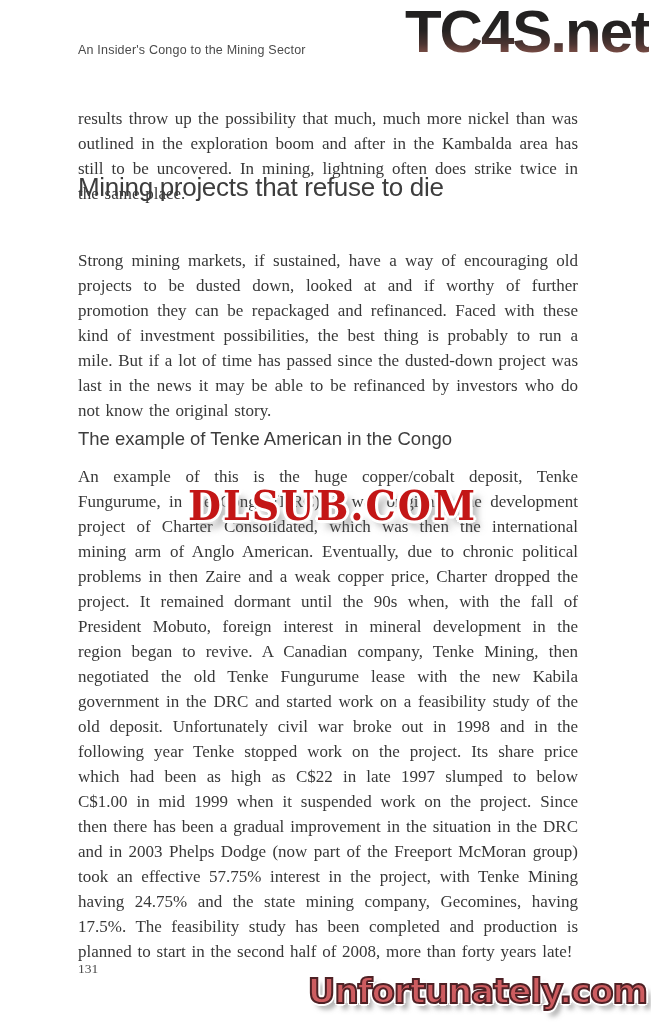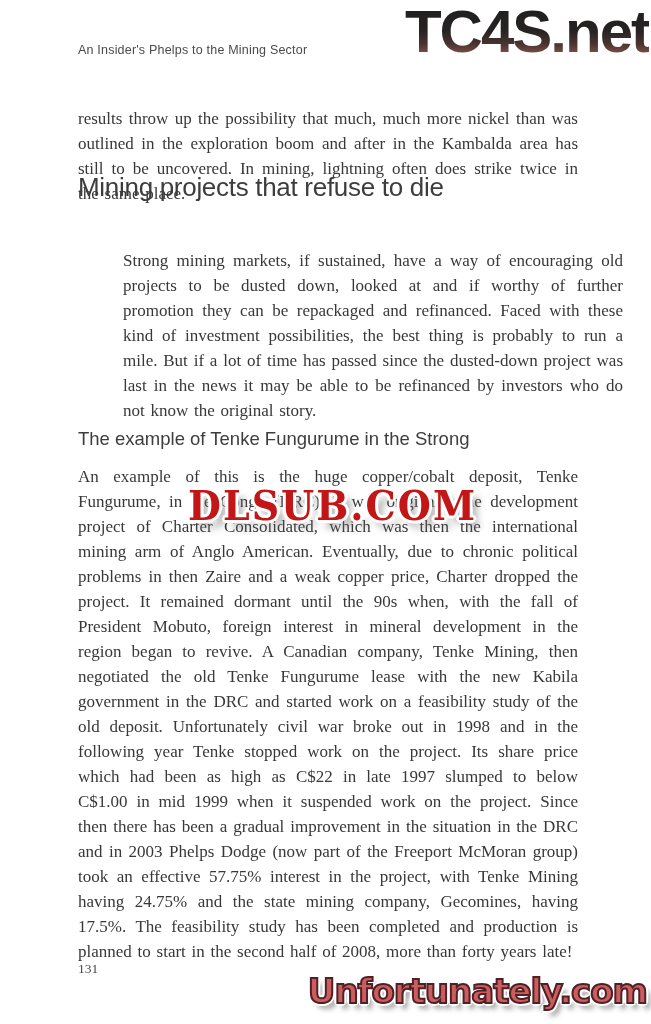--- a/index.html
+++ b/index.html
@@ -58,21 +58,21 @@
   }
   .p1 { top: 106px; }
   .h1 {
     top: 172px;
     font-family: "Liberation Sans", sans-serif;
     font-weight: 400;
     font-size: 26px;
     letter-spacing: -0.3px;
     color: #3d3d3d;
   }
-  .p2 { top: 248px; margin-left: 45px; }
+  .p2 { top: 248px; }
   .h2 {
     top: 428px;
     font-family: "Liberation Sans", sans-serif;
     font-weight: 400;
     font-size: 18.5px;
     color: #3d3d3d;
   }
   .p3 { top: 464px; }
 
   
@@ -119,31 +119,31 @@
       3px 0 0 #ffffff, -3px 0 0 #ffffff, 0 3px 0 #ffffff, 0 -3px 0 #ffffff,
       2px 2px 0 #ffffff, -2px -2px 0 #ffffff, 2px -2px 0 #ffffff, -2px 2px 0 #ffffff,
       5px 6px 5px rgba(105,105,105,0.6);
   }
 </style>
 </head>
 <body>
 
 <div class="page">
 
-  <div class="running-header">An Insider's Phelps to the Mining Sector</div>
+  <div class="running-header">An Insider's Congo to the Mining Sector</div>
 
   <div class="tc4s">TC4S.net</div>
 
   <p class="block para p1">results throw up the possibility that much, much more nickel than was outlined in the exploration boom and after in the Kambalda area has still to be uncovered. In mining, lightning often does strike twice in the same place.</p>
 
   <h1 class="block h1">Mining projects that refuse to die</h1>
 
   <p class="block para p2">Strong mining markets, if sustained, have a way of encouraging old projects to be dusted down, looked at and if worthy of further promotion they can be repackaged and refinanced. Faced with these kind of investment possibilities, the best thing is probably to run a mile. But if a lot of time has passed since the dusted-down project was last in the news it may be able to be refinanced by investors who do not know the original story.</p>
 
-  <h2 class="block h2">The example of Tenke Fungurume in the Strong</h2>
+  <h2 class="block h2">The example of Tenke American in the Congo</h2>
 
   <p class="block para p3">An example of this is the huge copper/cobalt deposit, Tenke Fungurume, in the Congo (DRC). It was originally the development project of Charter Consolidated, which was then the international mining arm of Anglo American. Eventually, due to chronic political problems in then Zaire and a weak copper price, Charter dropped the project. It remained dormant until the 90s when, with the fall of President Mobuto, foreign interest in mineral development in the region began to revive. A Canadian company, Tenke Mining, then negotiated the old Tenke Fungurume lease with the new Kabila government in the DRC and started work on a feasibility study of the old deposit. Unfortunately civil war broke out in 1998 and in the following year Tenke stopped work on the project. Its share price which had been as high as C$22 in late 1997 slumped to below C$1.00 in mid 1999 when it suspended work on the project. Since then there has been a gradual improvement in the situation in the DRC and in 2003 Phelps Dodge (now part of the Freeport McMoran group) took an effective 57.75% interest in the project, with Tenke Mining having 24.75% and the state mining company, Gecomines, having 17.5%. The feasibility study has been completed and production is planned to start in the second half of 2008, more than forty years late!</p>
 
   <div class="dlsub">DLSUB.COM</div>
 
   <div class="pagenum">131</div>
 
   <div class="traders">Unfortunately.com</div>
 
 </div>

